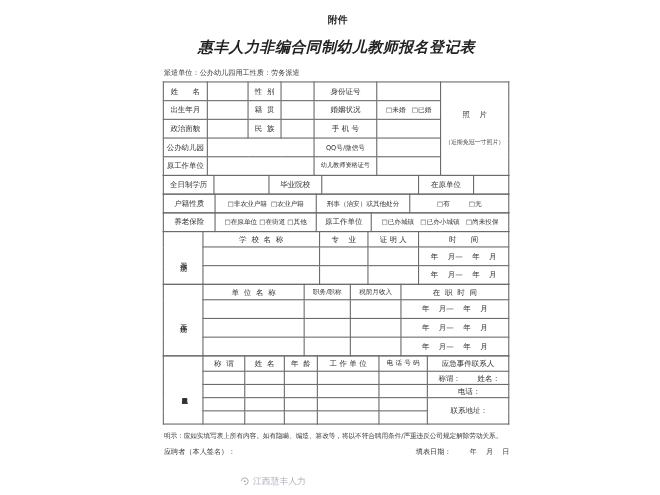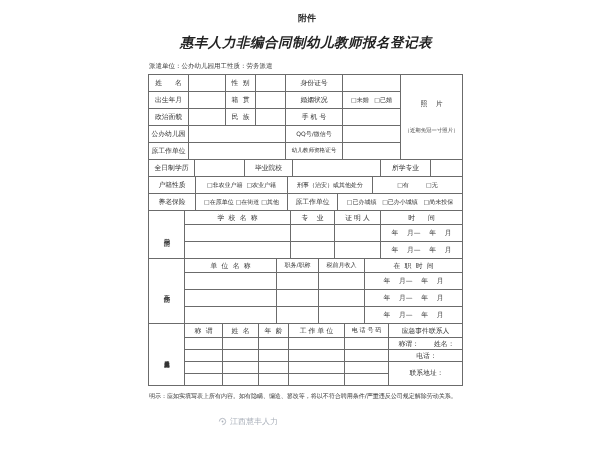--- a/index.html
+++ b/index.html
@@ -21,21 +21,21 @@
   td.tiny{font-size:5.6px;}
   td.left{text-align:center;padding-left:3px;}
   td.top{vertical-align:top;padding-top:6px;}
   .vlabel{writing-mode:vertical-lr;text-orientation:upright;letter-spacing:1px;font-size:6.5px;
           display:inline-block;line-height:1.1;}
   .vlabel.dense{font-size:5.4px;letter-spacing:0;}
   .photo-cell div{line-height:1.6;}
   .photo-note{font-size:5.4px;color:#444;}
   .footer-note{font-size:6.1px;color:#3a3a3a;margin:7px 1px 0 1px;white-space:pre;letter-spacing:-0.1px;}
   .footer-sign{display:flex;justify-content:space-between;font-size:6.5px;color:#3a3a3a;margin:6px 1px 0 1px;white-space:pre;}
-  .watermark{position:absolute;left:218px;top:416px;display:flex;align-items:center;gap:3px;
+  .watermark{position:absolute;left:218px;top:432px;display:flex;align-items:center;gap:3px;
              color:#aab0ba;font-size:8px;white-space:pre;}
   .wm-icon{width:9px;height:9px;display:inline-block;}
 </style>
 </head>
 <body>
 
 <div class="doc">
 
   <div class="attachment">附件</div>
   <div class="title">惠丰人力非编合同制幼儿教师报名登记表</div>
@@ -107,21 +107,21 @@
         <col style="width:88px">
         <col style="width:50px">
         <col style="width:32px">
       </colgroup>
     <tbody>
         <tr>
       <td>全日制学历</td>
       <td></td>
       <td>毕业院校</td>
       <td></td>
-      <td>所学专业</td>
+      <td>在原单位</td>
       <td></td>
     </tr>
   </tbody>
     </table>
 
   <table>
     <colgroup>
         <col style="width:47px">
         <col style="width:92px">
         <col style="width:85px">
@@ -271,20 +271,24 @@
       <td class="h12"></td>
       <td class="h12"></td>
       <td class="h12"></td>
       <td class="h12"></td>
     </tr>
   </tbody>
     </table>
 
   <div class="footer-note">明示：应如实填写表上所有内容。如有隐瞒、编造、篡改等，将以不符合聘用条件/严重违反公司规定解除劳动关系。</div>
 
+  <div class="footer-sign">
+    <span>应聘者（本人签名）：</span>
+    <span><span>填表日期：</span><span>        </span><span>年    月    日</span></span>
+  </div>
 
 </div>
 
 <div class="watermark">
   <svg class="wm-icon" viewBox="0 0 10 10">
     <path d="M1.5 5 A3.5 3.5 0 1 1 5 8.5" fill="none" stroke="#aab0ba" stroke-width="1"></path>
     <circle cx="5" cy="5" r="1" fill="#aab0ba"></circle>
   </svg>
   <span>江西慧丰人力</span>
 </div>

